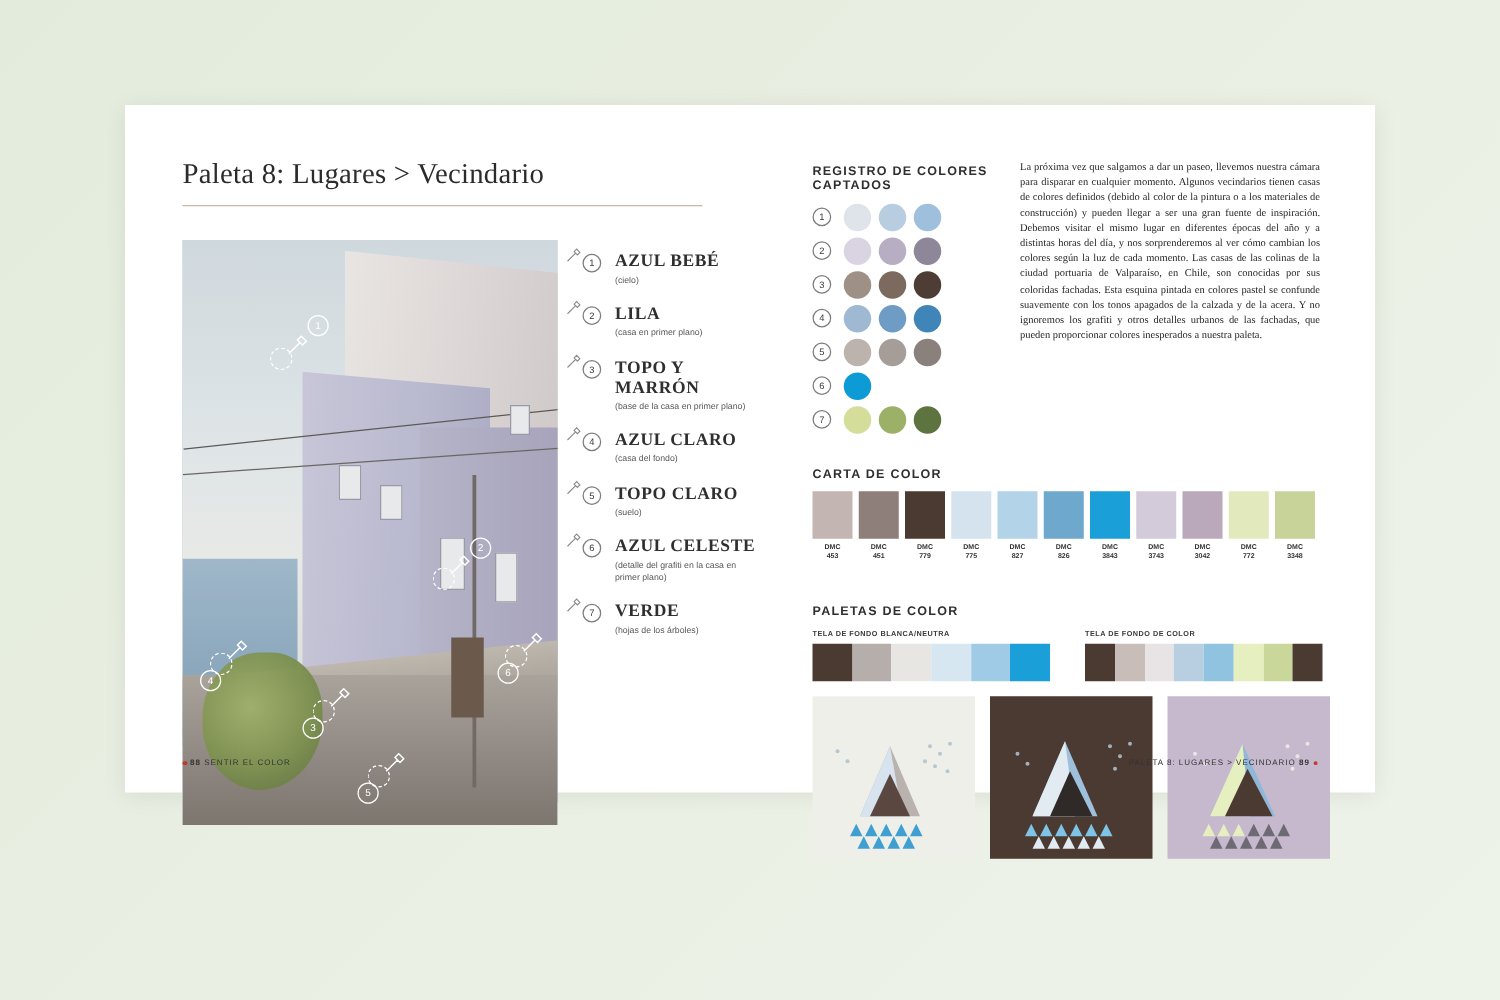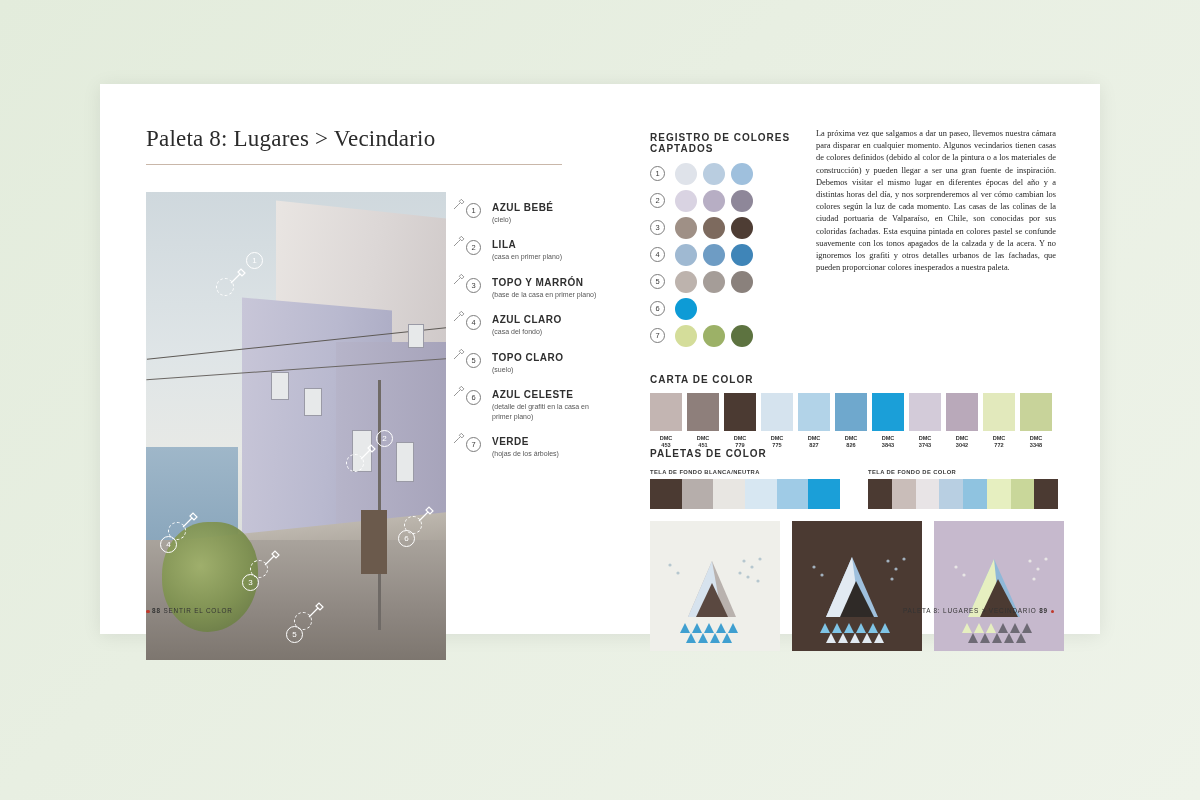--- a/index.html
+++ b/index.html
@@ -99,21 +99,21 @@
   .legend-circle{
     position:absolute;left:0;top:1px;width:13px;height:13px;border-radius:50%;
     border:1px solid #7d7d7d;color:#3a3a3a;font-size:7.5px;
     display:flex;align-items:center;justify-content:center;
     font-family:"Liberation Sans",sans-serif;
   }
   .legend-dropper{
     position:absolute;left:-14px;top:-5px;width:14px;height:14px;
   }
   .legend-name{
-    font-family:Liberation Sans, sans-serif;font-size:10px;font-weight:bold;
+    font-family:Liberation Serif, serif;font-size:14px;font-weight:bold;
     letter-spacing:.5px;color:#2f2f2f;text-transform:uppercase;
   }
   .legend-desc{
     font-family:"Liberation Sans",sans-serif;font-size:7px;color:#575757;
     margin-top:2px;line-height:1.35;
   }
 
   
   .right{position:absolute;left:520px;top:0;width:480px;height:100%;}
   .sec-head{
@@ -134,21 +134,21 @@
     color:#1f1f1f;text-align:justify;
   }
   .carta{position:absolute;left:30px;top:290px;width:410px;}
   .carta-swatches{display:flex;margin-top:8px;}
   .cs{width:32px;margin-right:5px;}
   .cs .sw{height:38px;width:32px;}
   .cs .lbl{
     font-family:"Liberation Sans",sans-serif;font-size:5.6px;text-align:center;
     margin-top:4px;line-height:1.3;color:#333;font-weight:bold;
   }
-  .paletas{position:absolute;left:30px;top:364px;width:420px;}
+  .paletas{position:absolute;left:30px;top:400px;width:420px;}
   .pal-sub{
     font-family:"Liberation Sans",sans-serif;font-size:5.8px;font-weight:bold;
     letter-spacing:.4px;color:#3a3a3a;text-transform:uppercase;margin-bottom:4px;
   }
   .pal-row{display:flex;gap:28px;margin-top:10px;}
   .pal-strip{display:flex;height:30px;width:190px;}
   .pal-strip div{flex:1;}
   .swatch-row{display:flex;gap:12px;margin-top:12px;}
   .swatch-card{
     width:130px;height:130px;position:relative;overflow:hidden;

